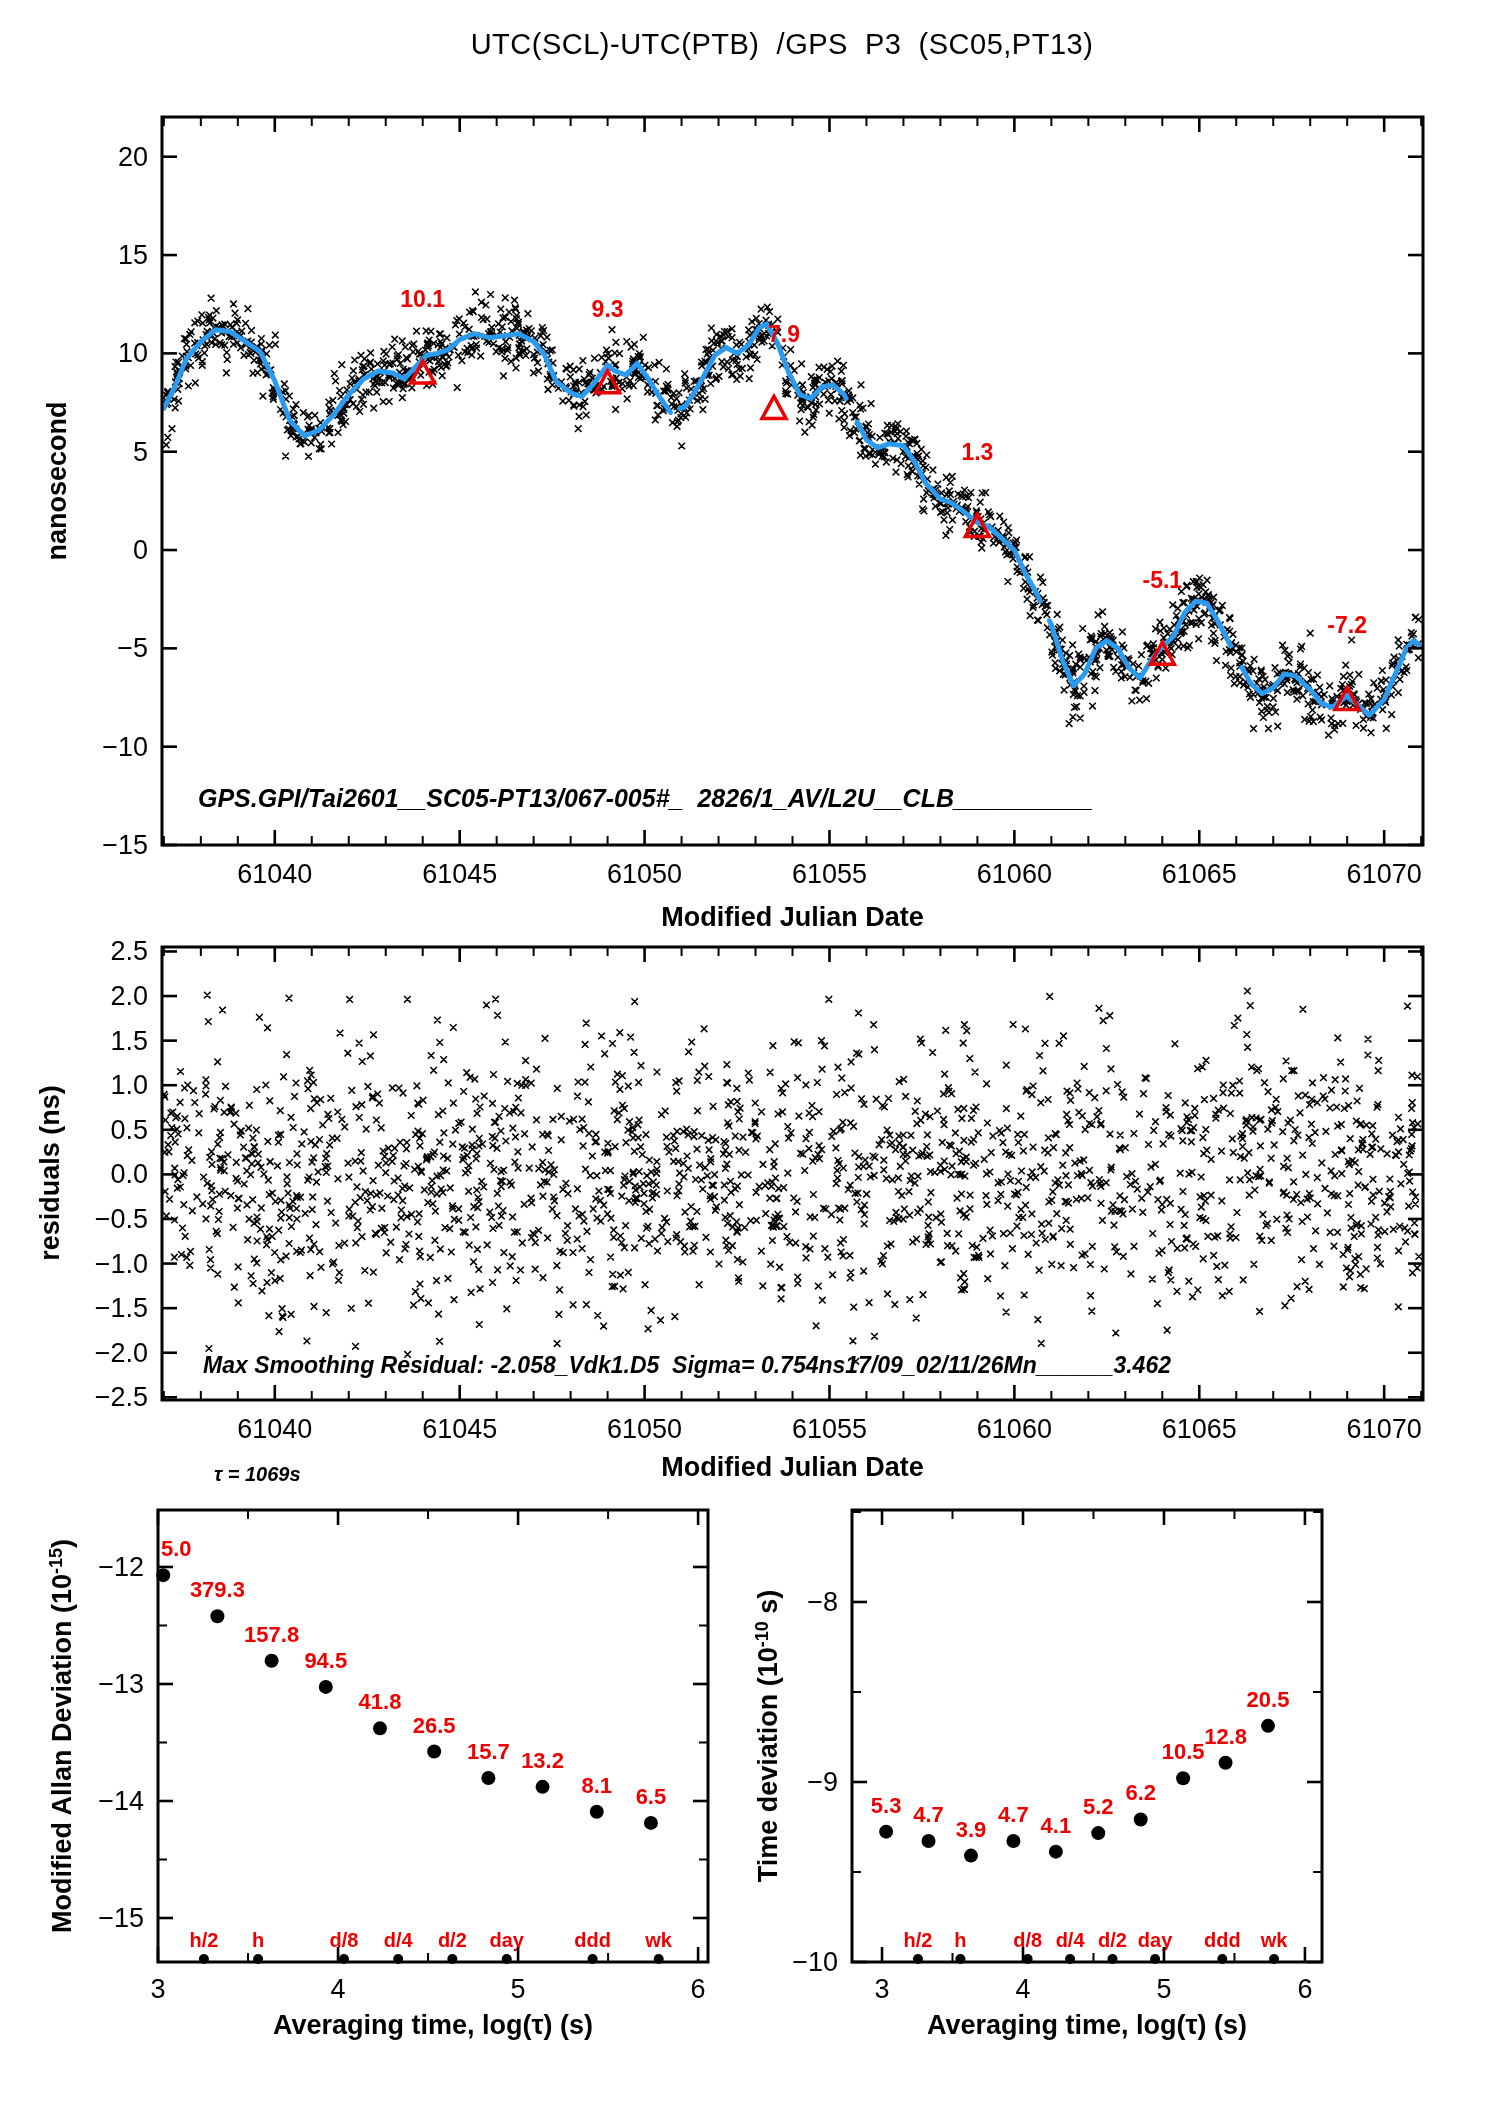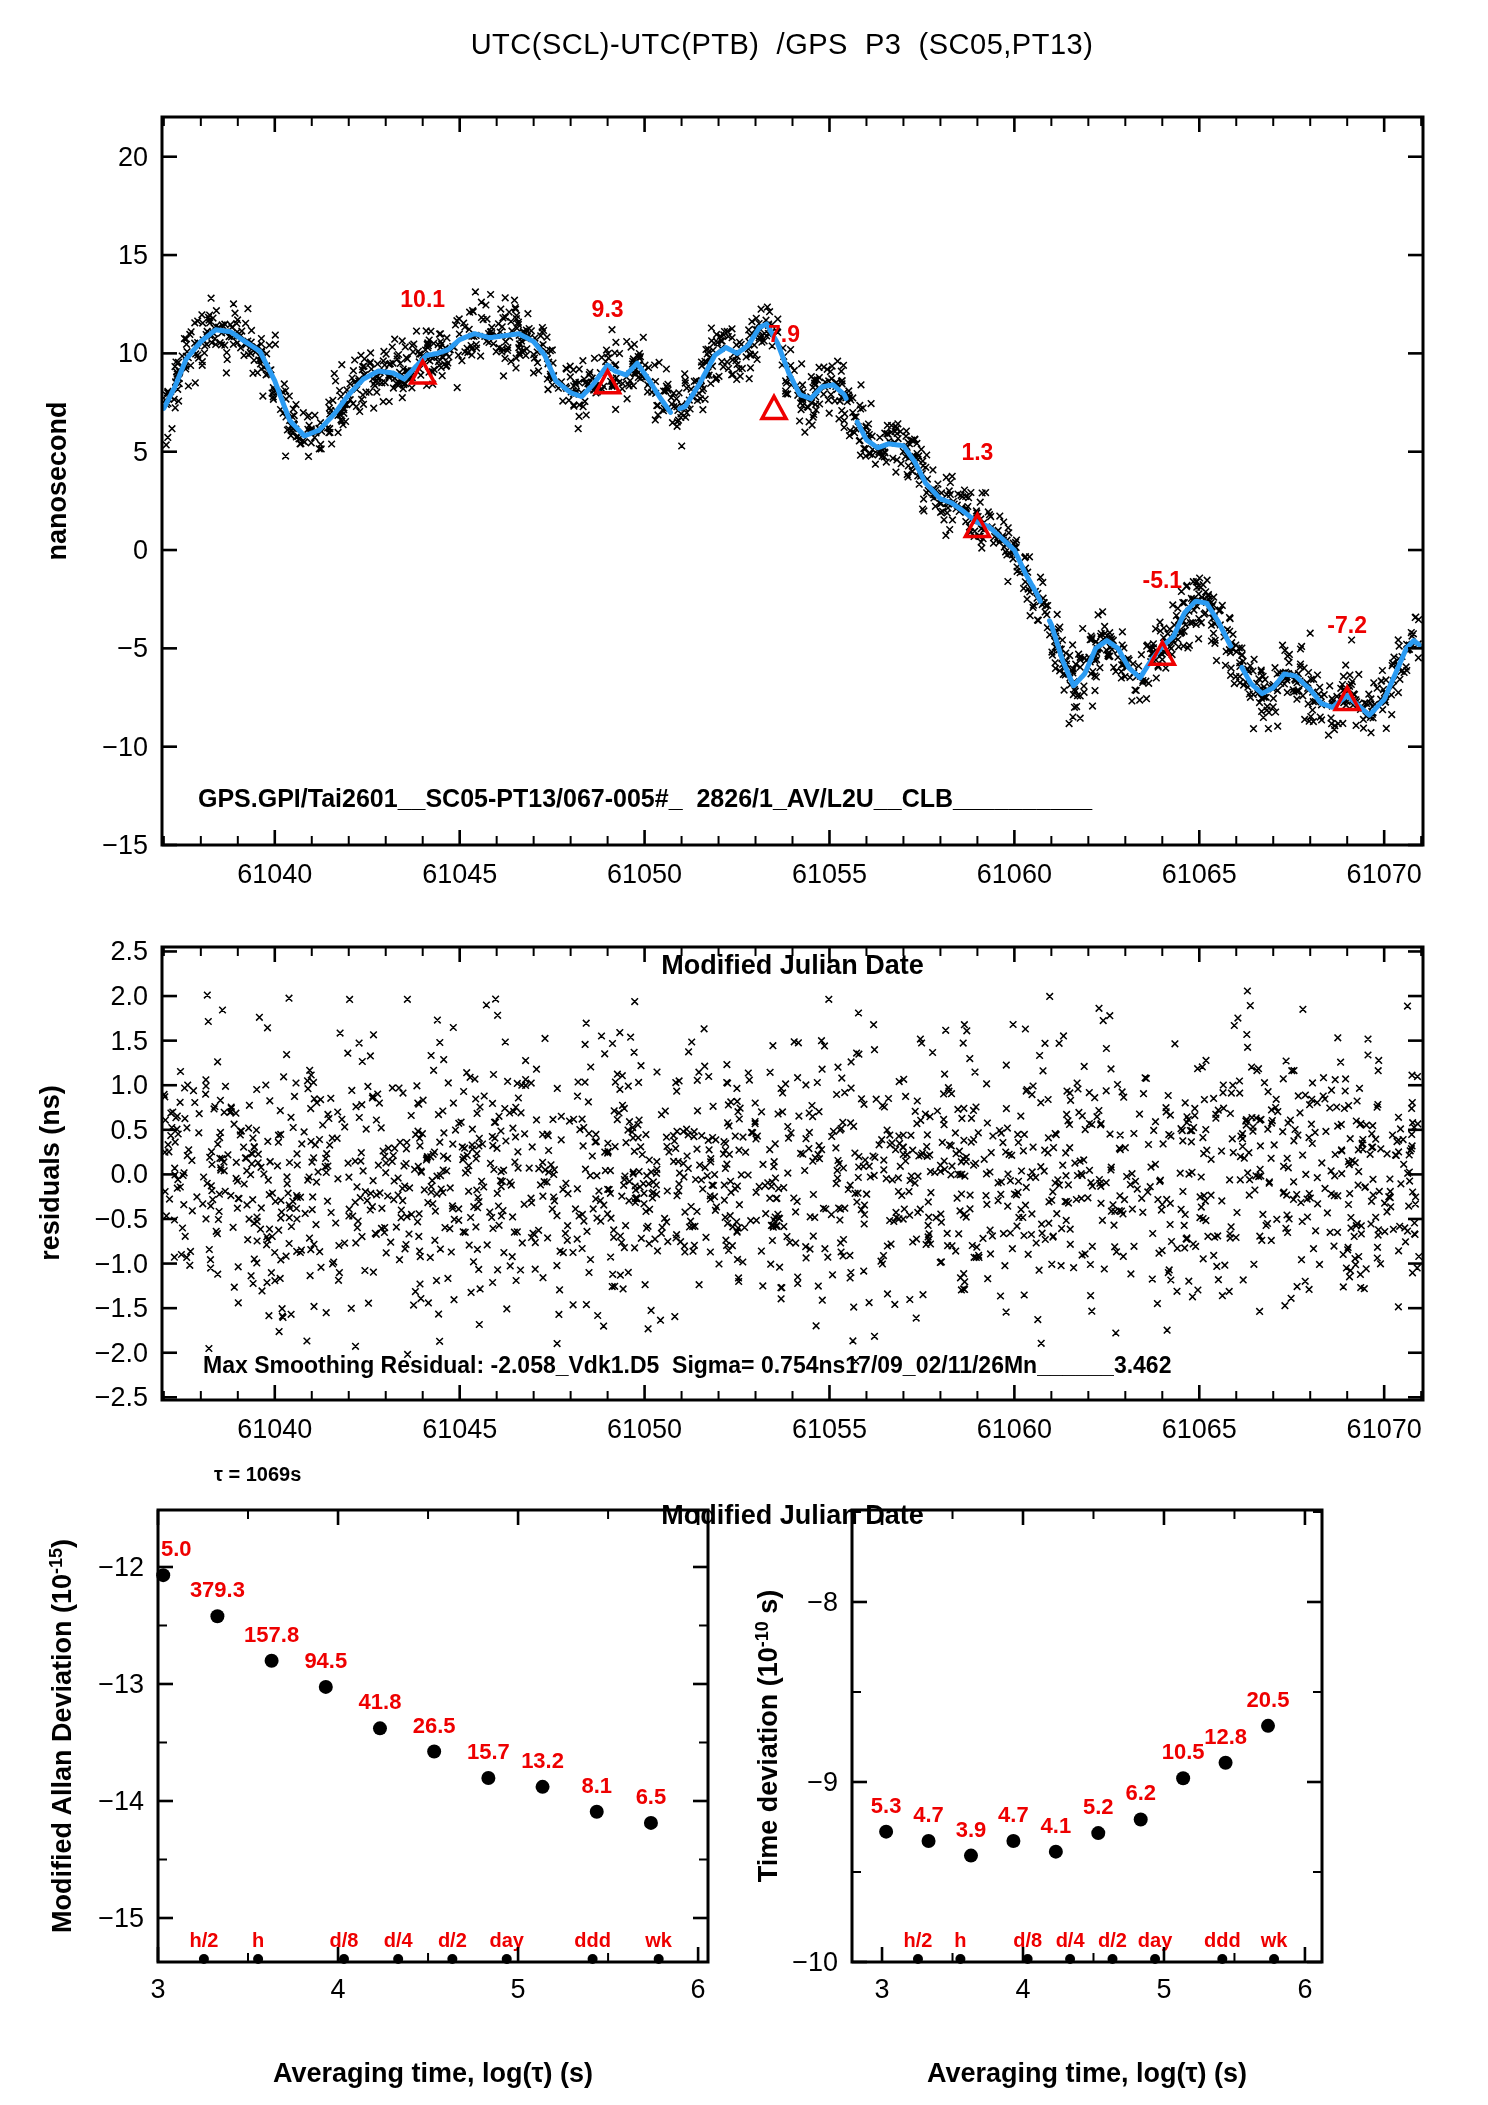--- a/index.html
+++ b/index.html
@@ -1,25 +1,25 @@
 <!DOCTYPE html>
 <html><head>
 <meta charset="utf-8">
 <style>
   html,body{margin:0;padding:0;background:#ffffff;}
   .page{position:relative;width:1488px;height:2105px;background:#ffffff;
         font-family:"Liberation Sans",sans-serif;color:#000;overflow:hidden;}
   .abs{position:absolute;}
   .fig-title{top:28px;left:0;width:100%;text-align:center;font-size:29px;
              letter-spacing:0.5px;white-space:pre;padding-left:38px;}
-  .axis-x{font-weight:bold;font-size:27px;text-align:center;white-space:pre;margin-top:48px;}
+  .axis-x{font-weight:bold;font-size:27px;text-align:center;white-space:pre;}
   .axis-y{font-weight:bold;font-size:27px;white-space:nowrap;
           transform:translate(-50%,-50%) rotate(-90deg);}
   .sup{font-size:18px;vertical-align:9px;}
-  .ann{font-weight:bold;white-space:pre;}
+  .ann{font-weight:bold;white-space:pre;font-style:italic;}
   #chart-root{position:absolute;left:0;top:0;width:1488px;height:2105px;}
   svg{position:absolute;left:0;top:0;}
 </style>
 </head>
 <body>
 
 <div class="page">
 
   <div id="chart-root">
       <svg width="1488" height="2105" viewBox="0 0 1488 2105">

